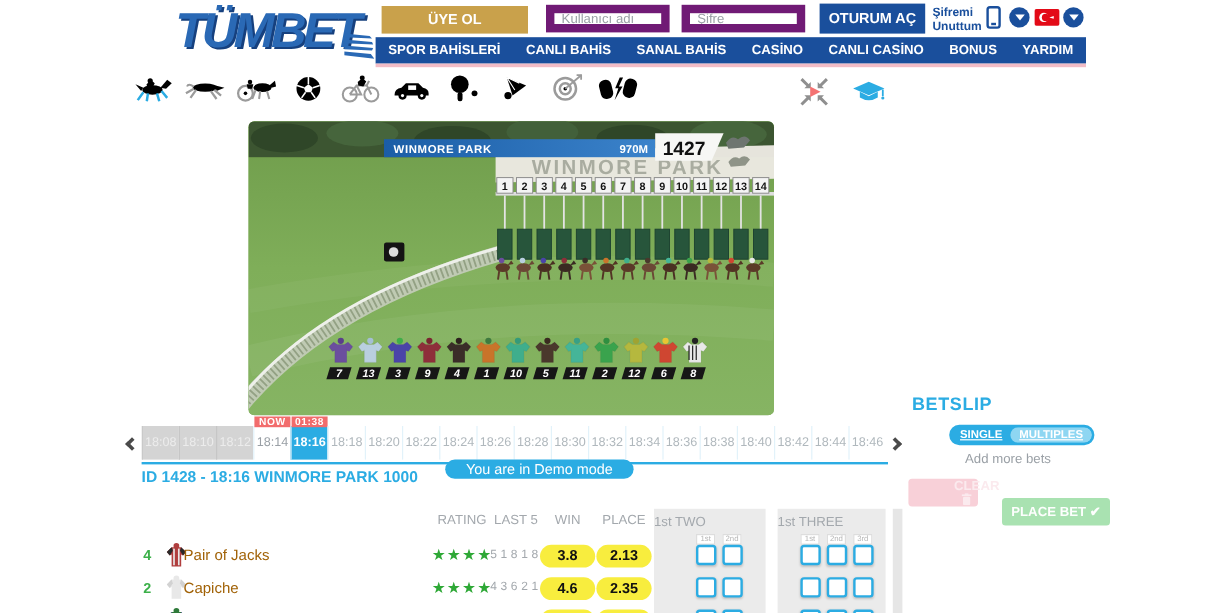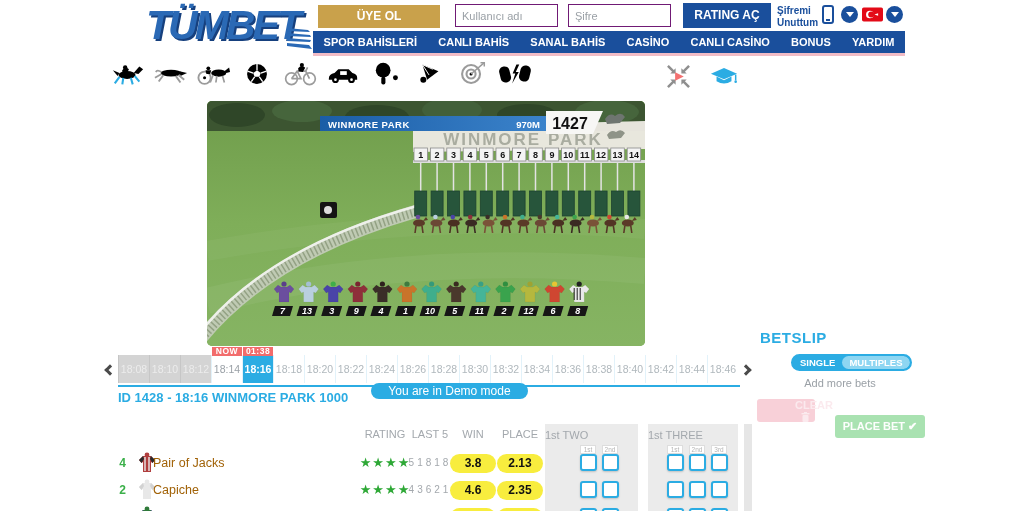--- a/index.html
+++ b/index.html
@@ -8,21 +8,21 @@
   #app { position:absolute; inset:0; }
 
   
   .logo { position:absolute; left:146px; top:2px; width:170px; height:52px;
           font-weight:bold; font-size:41px; letter-spacing:-3px; color:#2a69b5;
           text-shadow:2px 2px 0 #16407e; font-style:italic; }
   .logo-flag { position:absolute; left:286px; top:26px; }
   .btn-register { position:absolute; left:318px; top:5px; width:122px; height:23px;
           background:#c9a14b; color:#fff; font-size:12px; font-weight:bold;
           text-align:center; line-height:23px; border:none; cursor:pointer; }
-  .inp { position:absolute; top:4px; height:23px; width:103px; border:1px solid #701a75;
+  .inp { position:absolute; top:4px; height:23px; width:103px; border:7px solid #701a75;
          font-size:11px; padding:0 6px; color:#444; }
   .inp::placeholder { color:#9aa0a6; }
   #inp-user { left:455px; } #inp-pass { left:568px; }
   .btn-login { position:absolute; left:683px; top:3px; width:88px; height:25px;
           background:#1a4f9c; color:#fff; font-size:12px; font-weight:bold;
           text-align:center; line-height:25px; border:none; cursor:pointer; }
   .forgot { position:absolute; left:777px; top:5px; font-size:10px; font-weight:bold;
           color:#1a4f9c; line-height:1.15; cursor:pointer; }
   .phone-ic { position:absolute; left:822px; top:5px; width:12px; height:19px;
           border:2px solid #1a4f9c; border-radius:3px; }
@@ -96,21 +96,21 @@
           color:#111; font-size:12px; font-weight:bold; text-align:center; line-height:19px; cursor:pointer; }
   .pwin { left:350px; } .pplace { left:397px; }
   .chk { position:absolute; top:4px; width:17px; height:17px; background:#fff; border:2px solid #2bace3;
          border-radius:3px; box-shadow:0 1px 2px rgba(0,0,0,.18); cursor:pointer; }
 
   
   .betslip-title { position:absolute; left:760px; top:329px; width:160px; text-align:left;
           font-size:15px; font-weight:bold; color:#2bace3; letter-spacing:.5px; }
   .bs-toggle { position:absolute; left:791px; top:354px; height:17px; border:2px solid #2bace3;
           border-radius:9px; overflow:hidden; display:flex; background:#2bace3; }
-  .bs-tab { color:#fff; font-size:9.5px; font-weight:bold; line-height:13px; padding:0 7px; cursor:pointer; }
+  .bs-tab { color:#fff; font-size:9.5px; font-weight:bold; line-height:13px; padding:0 7px; cursor:pointer;text-decoration:underline; }
   .bs-tab.alt { background:#8ed6f2; border-radius:7px; }
   .bs-add { position:absolute; left:760px; top:377px; width:160px; text-align:center; font-size:11px; color:#9aa0a6; }
   .btn-clear { position:absolute; left:757px; top:399px; width:58px; height:23px; background:#f8d0d8;
           color:#fbeaee; font-size:11px; font-weight:bold; border:none; border-radius:3px; cursor:pointer;padding-left:38px; }
   .btn-place { position:absolute; left:835px; top:399px; width:90px; height:23px; background:#a9e2b1;
           color:#fdfefd; font-size:11px; font-weight:bold; border:none; border-radius:3px; cursor:pointer;margin-top:16px; }
 </style>
 </head>
 <body>
 
@@ -121,21 +121,21 @@
     <g fill="#2a69b5">
         <path d="M1 2 L22 4 L24 6 L1 5 Z"></path>
         <path d="M1 7 L24 9 L25 11 L1 10 Z"></path>
         <path d="M1 12 L25 14 L24 16 L1 15 Z"></path>
         <path d="M1 17 L23 19 L26 23 L1 20 Z"></path>
       </g>
   </svg>
   <button class="btn-register">ÜYE OL</button>
   <input class="inp" id="inp-user" placeholder="Kullanıcı adı" style="">
   <input class="inp" id="inp-pass" placeholder="Şifre" style="">
-  <button class="btn-login">RATING AÇ</button>
+  <button class="btn-login">OTURUM AÇ</button>
   <div class="forgot">
     <div>Şifremi</div>
     <div>Unuttum</div>
   </div>
   <div class="phone-ic"></div>
   <div class="chev-circle" id="chev1"></div>
   <svg class="flag-tr" width="21" height="15" viewBox="0 0 24 16">
     <rect width="24" height="16" rx="2" fill="#e30a17"></rect>
       <circle cx="9" cy="8" r="4.4" fill="#fff"></circle>
       <circle cx="10.6" cy="8" r="3.5" fill="#e30a17"></circle>

